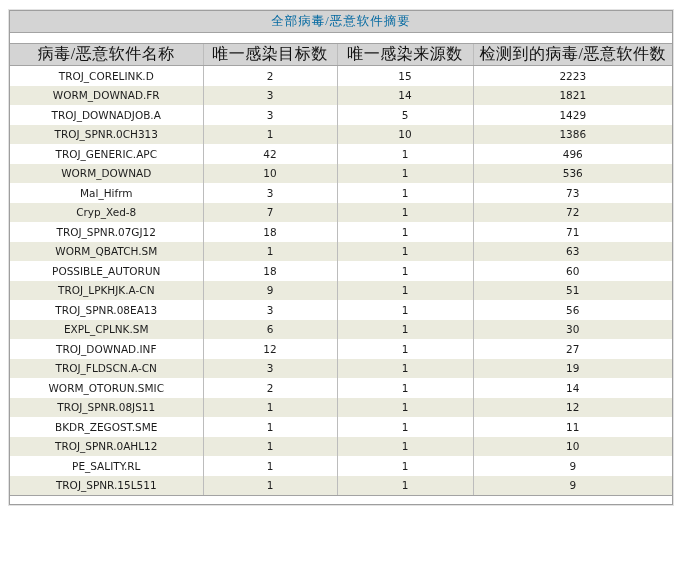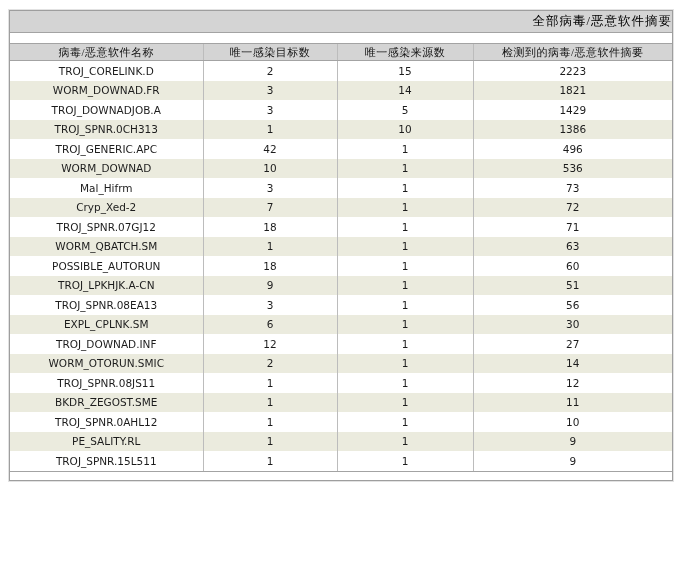--- a/index.html
+++ b/index.html
@@ -21,43 +21,43 @@
     width: 662px;
     border: 1px solid #9e9e9e;
     outline: 1px solid #e2e2e2;
     background: #ffffff;
   }
   .title-bar {
     height: 21px;
     line-height: 21px;
     background: #d4d4d4;
     border-bottom: 1px solid #a3a3a3;
-    text-align: right;
+    text-align: center;
     font-family: "Liberation Serif", serif;
     font-size: 12.5px;
-    color: #000000;
+    color: #0369a1;
     letter-spacing: 1px;
   }
   .gap-row {
     height: 10px;
     background: #ffffff;
     border-bottom: 1px solid #a3a3a3;
   }
   table.data-table {
     width: 100%;
     border-collapse: collapse;
     table-layout: fixed;
   }
   table.data-table th {
     height: 16px;
     background: #d4d4d4;
     border-bottom: 1px solid #a3a3a3;
     font-family: "Liberation Serif", serif;
     font-weight: normal;
-    font-size: 11px;
+    font-size: 16px;
     color: #111111;
     text-align: center;
     padding: 0;
     letter-spacing: 0.5px;
   }
   table.data-table td {
     height: 19.5px;
     font-family: "DejaVu Sans", "Liberation Sans", sans-serif;
     font-size: 10.5px;
     text-align: center;
@@ -95,21 +95,21 @@
       <col style="width:193px">
       <col style="width:134px">
       <col style="width:136px">
       <col>
     </colgroup>
     <thead>
       <tr>
         <th>病毒/恶意软件名称</th>
         <th>唯一感染目标数</th>
         <th>唯一感染来源数</th>
-        <th>检测到的病毒/恶意软件摘要</th>
+        <th>检测到的病毒/恶意软件数</th>
       </tr>
     </thead>
     <tbody>
         <tr>
           <td>TROJ_CORELINK.D</td>
           <td>2</td>
           <td>15</td>
           <td>2223</td>
         </tr>
         <tr>
@@ -142,21 +142,21 @@
           <td>1</td>
           <td>536</td>
         </tr>
         <tr>
           <td>Mal_Hifrm</td>
           <td>3</td>
           <td>1</td>
           <td>73</td>
         </tr>
         <tr>
-          <td>Cryp_Xed-2</td>
+          <td>Cryp_Xed-8</td>
           <td>7</td>
           <td>1</td>
           <td>72</td>
         </tr>
         <tr>
           <td>TROJ_SPNR.07GJ12</td>
           <td>18</td>
           <td>1</td>
           <td>71</td>
         </tr>
@@ -190,20 +190,26 @@
           <td>1</td>
           <td>30</td>
         </tr>
         <tr>
           <td>TROJ_DOWNAD.INF</td>
           <td>12</td>
           <td>1</td>
           <td>27</td>
         </tr>
         <tr>
+          <td>TROJ_FLDSCN.A-CN</td>
+          <td>3</td>
+          <td>1</td>
+          <td>19</td>
+        </tr>
+        <tr>
           <td>WORM_OTORUN.SMIC</td>
           <td>2</td>
           <td>1</td>
           <td>14</td>
         </tr>
         <tr>
           <td>TROJ_SPNR.08JS11</td>
           <td>1</td>
           <td>1</td>
           <td>12</td>

